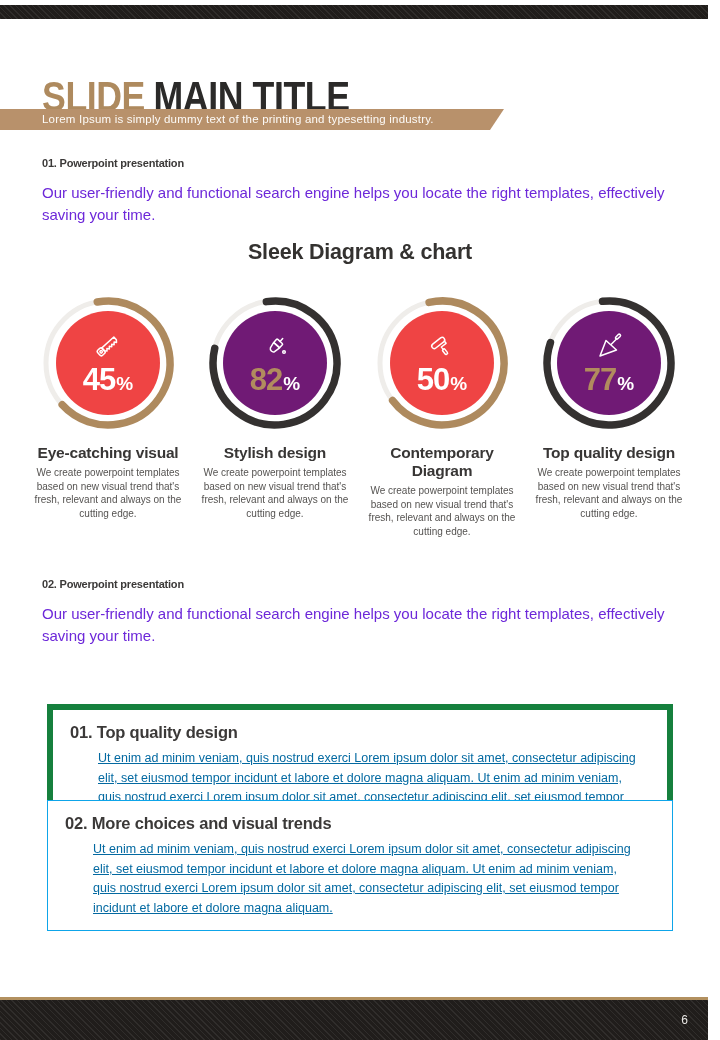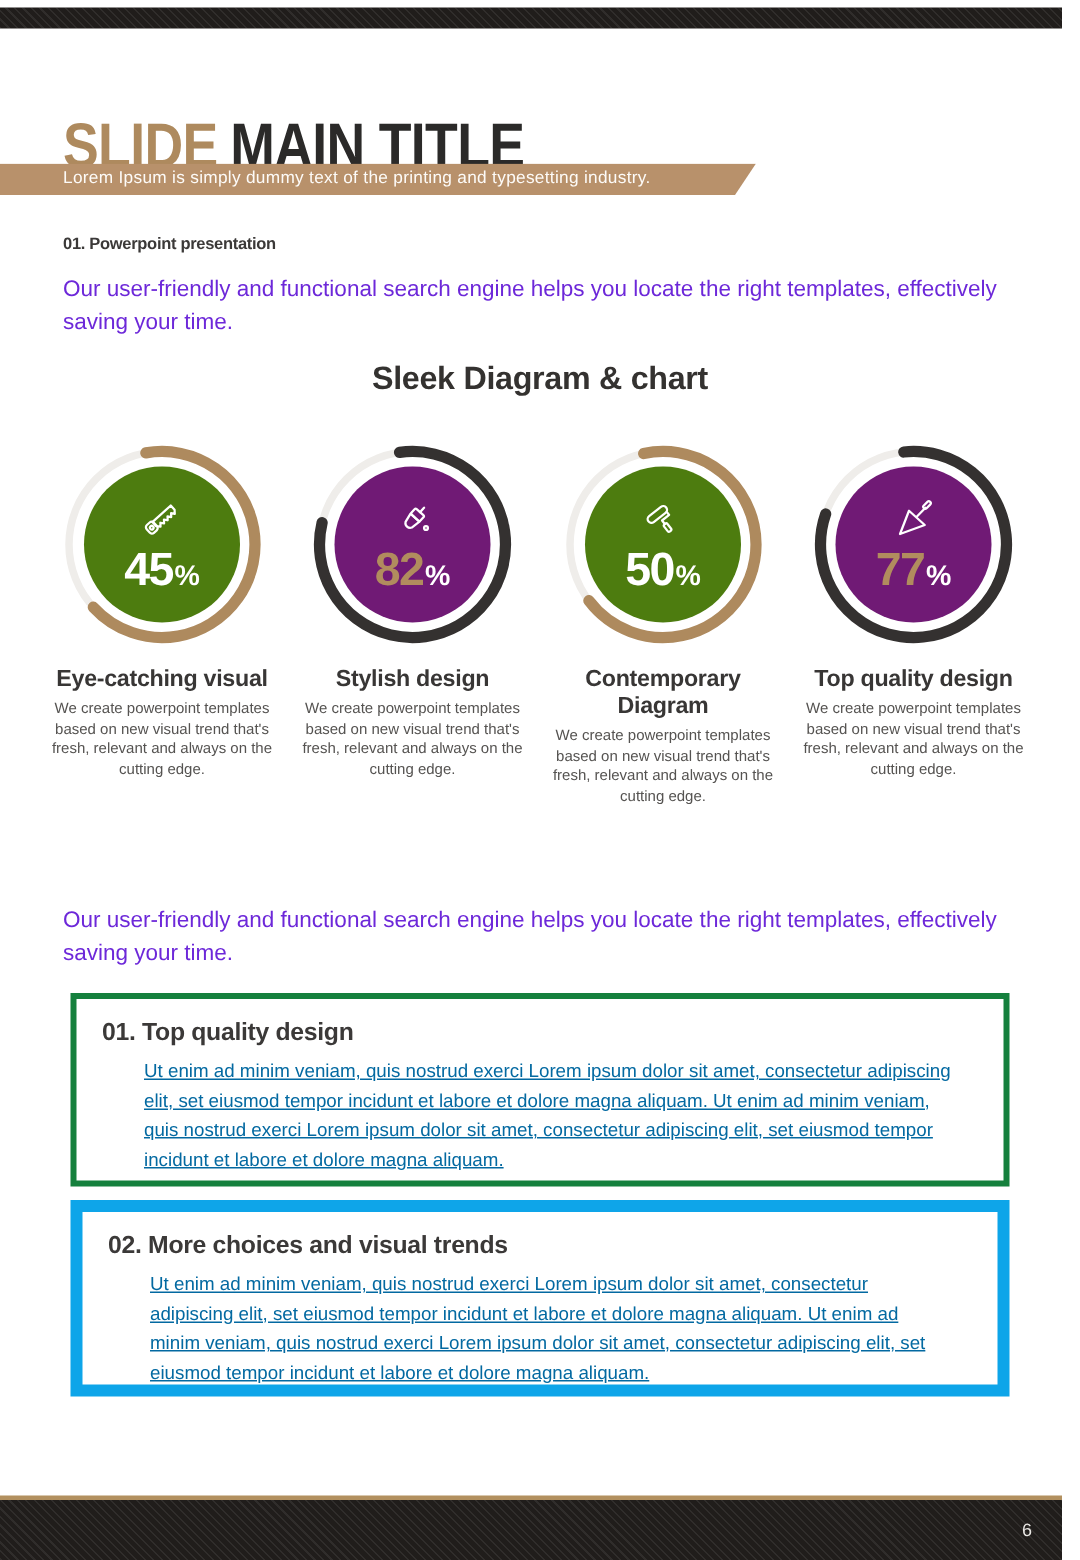--- a/index.html
+++ b/index.html
@@ -46,40 +46,40 @@
   .stat{position:absolute;top:293px;width:140px;height:140px;}
   .stat .ring{position:absolute;left:0;top:0;}
   .stat .track{fill:none;stroke:#efedea;stroke-width:5;}
   .stat .arc{fill:none;stroke-width:7.5;stroke-linecap:round;}
   .stat.tan .arc{stroke:#ae8a5e;}
   .stat.dark .arc{stroke:#343130;}
   .stat .disc{
     position:absolute;left:18px;top:18px;width:104px;height:104px;border-radius:50%;
     display:flex;flex-direction:column;align-items:center;justify-content:center;
   }
-  .stat.tan .disc{background:#4d7c0f;}
+  .stat.tan .disc{background:#ef4444;}
   .stat.dark .disc{background:#701a75;}
   .stat .icon{height:30px;margin-bottom:2px;}
   .stat .pct{display:flex;align-items:baseline;line-height:1;}
   .stat .num{font-size:31px;font-weight:700;letter-spacing:-1px;}
   .stat .suffix{font-size:19px;font-weight:700;margin-left:1px;}
   .stat.tan .num,.stat.tan .suffix{color:#ffffff;}
   .stat.dark .num{color:#b18c5e;}
   .stat.dark .suffix{color:#ffffff;}
   
   .feature{position:absolute;top:444px;width:160px;text-align:center;}
   .feature-title{font-size:15.5px;font-weight:700;color:#383635;letter-spacing:-0.2px;margin-bottom:4px;}
   .feature-description{font-size:10px;line-height:13.5px;color:#555351;}
   
   .info-box{
     position:absolute;left:47px;width:626px;box-sizing:border-box;background:#ffffff;
     padding:13px 20px 10px 17px;
   }
-  .info-box.tan{border:4px solid #15803d;}
-  .info-box.dark{border:8px solid #0ea5e9;}
+  .info-box.tan{border:6px solid #15803d;margin-top:42px;}
+  .info-box.dark{border:1px solid #0ea5e9;}
   .info-box-heading{font-size:16.5px;font-weight:700;color:#3b3938;letter-spacing:-0.2px;}
   .info-box-body{margin:7px 10px 0 28px;font-size:12.5px;line-height:19.5px;color:#0369a1;text-decoration:underline;}
   svg .wstroke{stroke:#ffffff;fill:none;stroke-width:1.5;stroke-linejoin:round;stroke-linecap:round;}
 </style>
 </head>
 <body>
 
 <div class="page">
 
   <div class="stripe-bar bar-top"></div>
@@ -186,20 +186,21 @@
   </div>
   <div class="feature" style="left:362px;">
     <div class="feature-title">Contemporary Diagram</div>
     <div class="feature-description">We create powerpoint templates based on new visual trend that's fresh, relevant and always on the cutting edge.</div>
   </div>
   <div class="feature" style="left:529px;">
     <div class="feature-title">Top quality design</div>
     <div class="feature-description">We create powerpoint templates based on new visual trend that's fresh, relevant and always on the cutting edge.</div>
   </div>
 
+  <div class="section-heading" style="top:578px;">02. Powerpoint presentation</div>
   <div class="section-body" style="top:603px;">Our user-friendly and functional search engine helps you locate the right templates, effectively saving your time.</div>
 
   <div class="info-box tan" style="top:662px;height:129px;">
     <div class="info-box-heading">01. Top quality design</div>
     <div class="info-box-body">Ut enim ad minim veniam, quis nostrud exerci  Lorem ipsum dolor sit amet, consectetur adipiscing elit, set eiusmod tempor incidunt et labore et dolore magna aliquam. Ut enim ad minim veniam, quis nostrud exerci Lorem ipsum dolor sit amet, consectetur adipiscing elit, set eiusmod tempor incidunt et labore et dolore magna aliquam.</div>
   </div>
   <div class="info-box dark" style="top:800px;height:131px;">
     <div class="info-box-heading">02. More choices and visual trends</div>
     <div class="info-box-body">Ut enim ad minim veniam, quis nostrud exerci  Lorem ipsum dolor sit amet, consectetur adipiscing elit, set eiusmod tempor incidunt et labore et dolore magna aliquam. Ut enim ad minim veniam, quis nostrud exerci Lorem ipsum dolor sit amet, consectetur adipiscing elit, set eiusmod tempor incidunt et labore et dolore magna aliquam.</div>
   </div>

